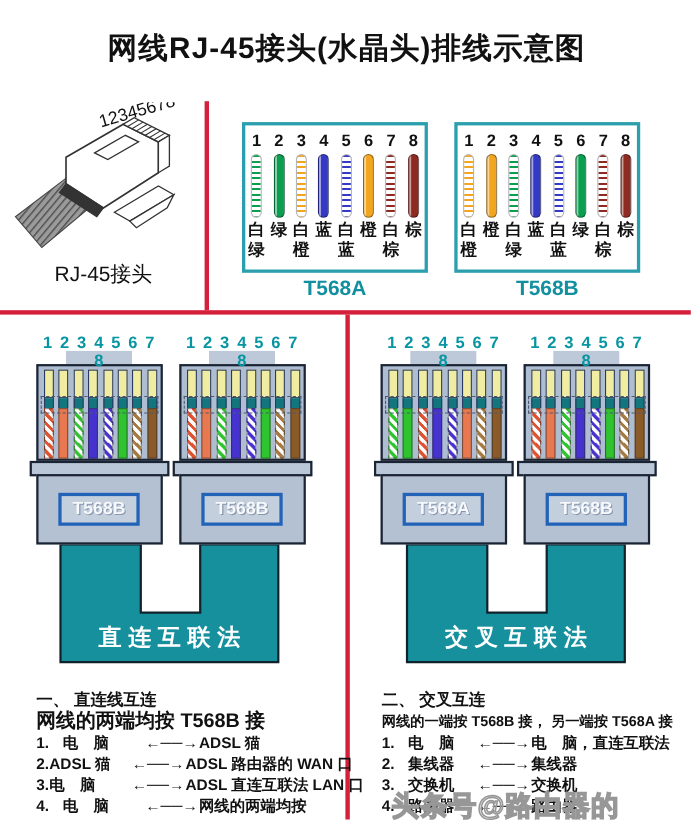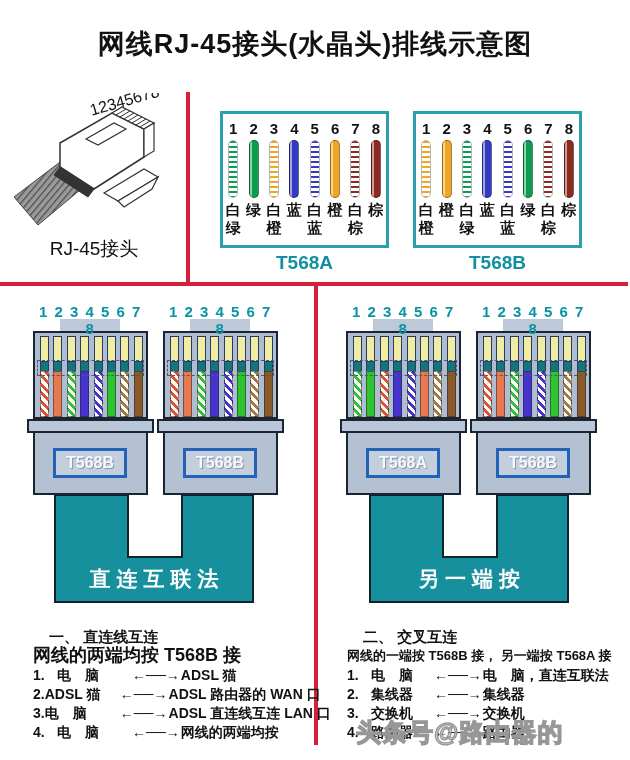--- a/index.html
+++ b/index.html
@@ -52,21 +52,21 @@
                  border:3px solid #2263b8;box-sizing:border-box;text-align:center;
                  font-size:16px;font-weight:bold;line-height:24px;color:#f6f8fb;
                  text-shadow:1px 1px 0 #8795ad;}
   
   .cables{position:absolute;left:0;top:0;}
   .method-label{position:absolute;top:565px;width:198px;text-align:center;font-size:21px;
                 font-weight:bold;color:#fff;letter-spacing:6px;padding-left:6px;
                 box-sizing:border-box;z-index:3;}
   
   .note{position:absolute;top:627px;width:286px;font-weight:bold;color:#111;}
-  .note-heading{font-size:15px;height:19px;line-height:19px;margin-left:16px;}
+  .note-heading{font-size:15px;height:19px;line-height:19px;}
   .note-sub{font-size:18px;height:19px;line-height:19px;}
   .note-right .note-sub{font-size:13px;}
   .note-items{margin-top:1px;}
   .note-item{display:flex;font-size:14px;height:19px;line-height:19px;white-space:nowrap;}
   .ni-num{width:24px;}
   .note-left .ni-from{min-width:74px;}
   .note-right .ni-from{min-width:62px;}
   .ni-arrow{margin:0 1px;}
   .watermark{position:absolute;left:356px;top:716px;width:270px;font-size:25px;font-weight:bold;
              letter-spacing:1px;color:rgba(170,170,170,0.25);
@@ -211,21 +211,21 @@
 
   <div class="hline"></div>
   <div class="vline vline2"></div>
 
   <svg class="cables" width="630" height="760" xmlns="http://www.w3.org/2000/svg">
     <path d="M55,495 h73 v62 h54 v-62 h71 v107 h-198 Z" fill="#17909e" stroke="#10222a" stroke-width="2"></path>
     <path d="M370,495 h73 v62 h54 v-62 h71 v107 h-198 Z" fill="#17909e" stroke="#10222a" stroke-width="2"></path>
   </svg>
 
   <div class="method-label" style="left:55px">直连互联法</div>
-  <div class="method-label" style="left:370px">另一端按</div>
+  <div class="method-label" style="left:370px">交叉互联法</div>
 
   <div class="note note-left" style="left:33px">
     <div class="note-heading">一、 直连线互连</div>
     <div class="note-sub">网线的两端均按 T568B 接</div>
     <div class="note-items">
         <div class="note-item">
           <div class="ni-num">1.</div>
           <div class="ni-from">电　脑</div>
           <div class="ni-arrow">←──→</div>
           <div class="ni-to">ADSL 猫</div>
@@ -233,21 +233,21 @@
         <div class="note-item">
           <div class="ni-num">2.</div>
           <div class="ni-from">ADSL 猫</div>
           <div class="ni-arrow">←──→</div>
           <div class="ni-to">ADSL 路由器的 WAN 口</div>
         </div>
         <div class="note-item">
           <div class="ni-num">3.</div>
           <div class="ni-from">电　脑</div>
           <div class="ni-arrow">←──→</div>
-          <div class="ni-to">ADSL 直连线互连 LAN 口</div>
+          <div class="ni-to">ADSL 直连互联法 LAN 口</div>
         </div>
         <div class="note-item">
           <div class="ni-num">4.</div>
           <div class="ni-from">电　脑</div>
           <div class="ni-arrow">←──→</div>
           <div class="ni-to">网线的两端均按</div>
         </div>
       </div>
   </div>
   <div class="note note-right" style="left:347px">

